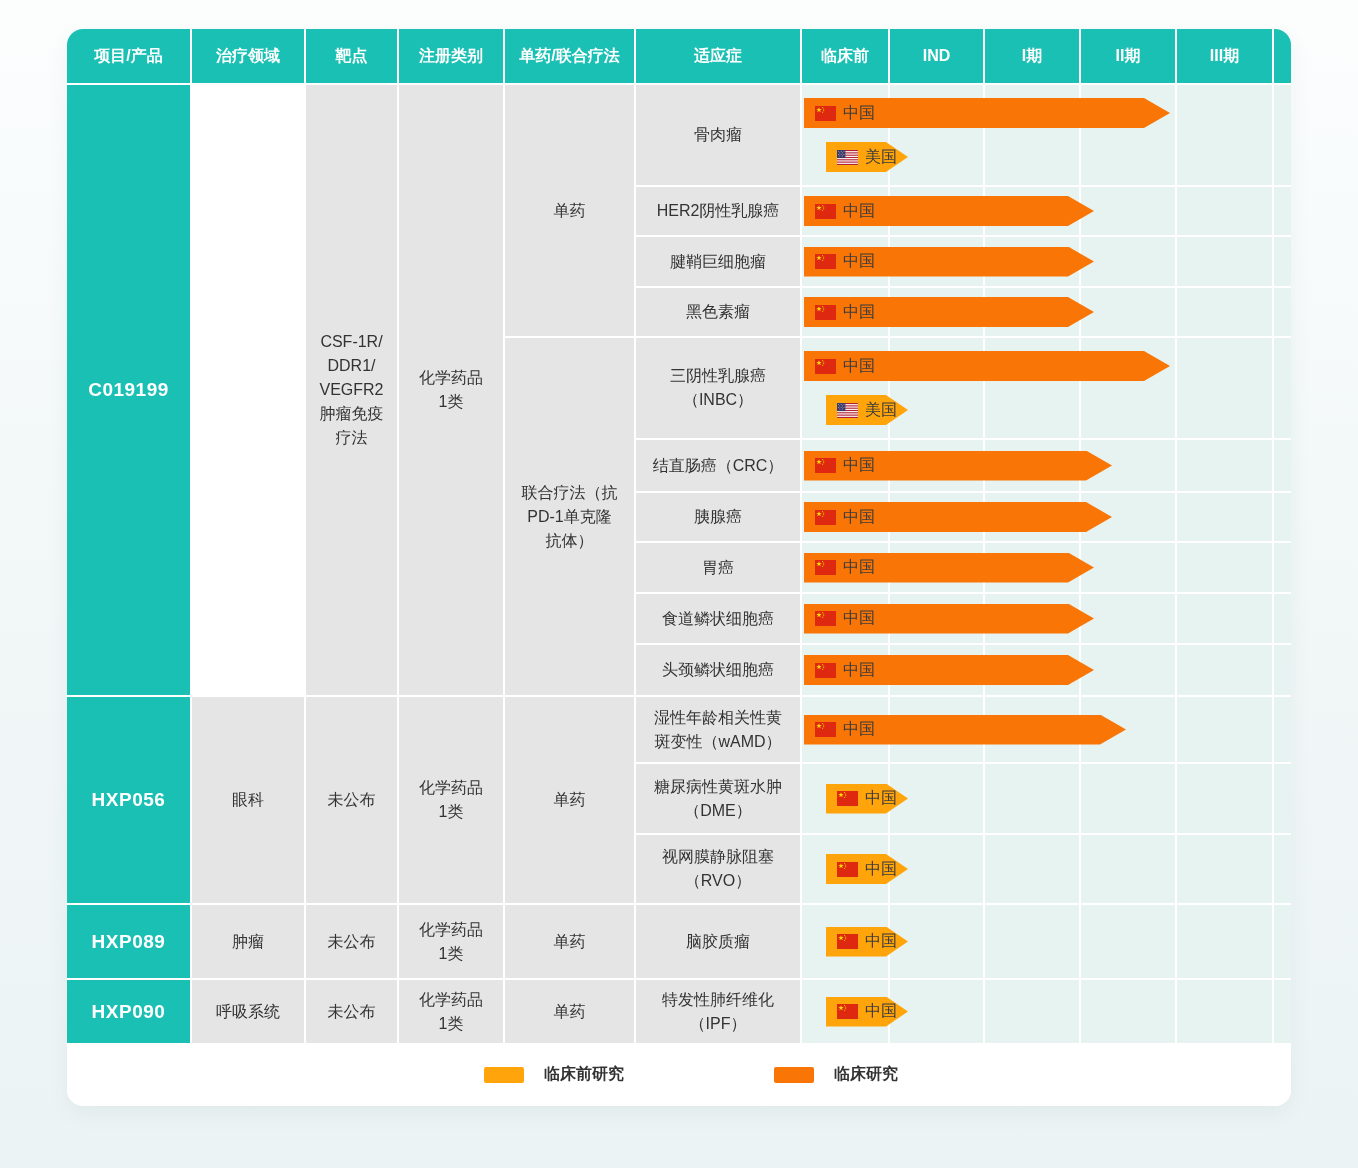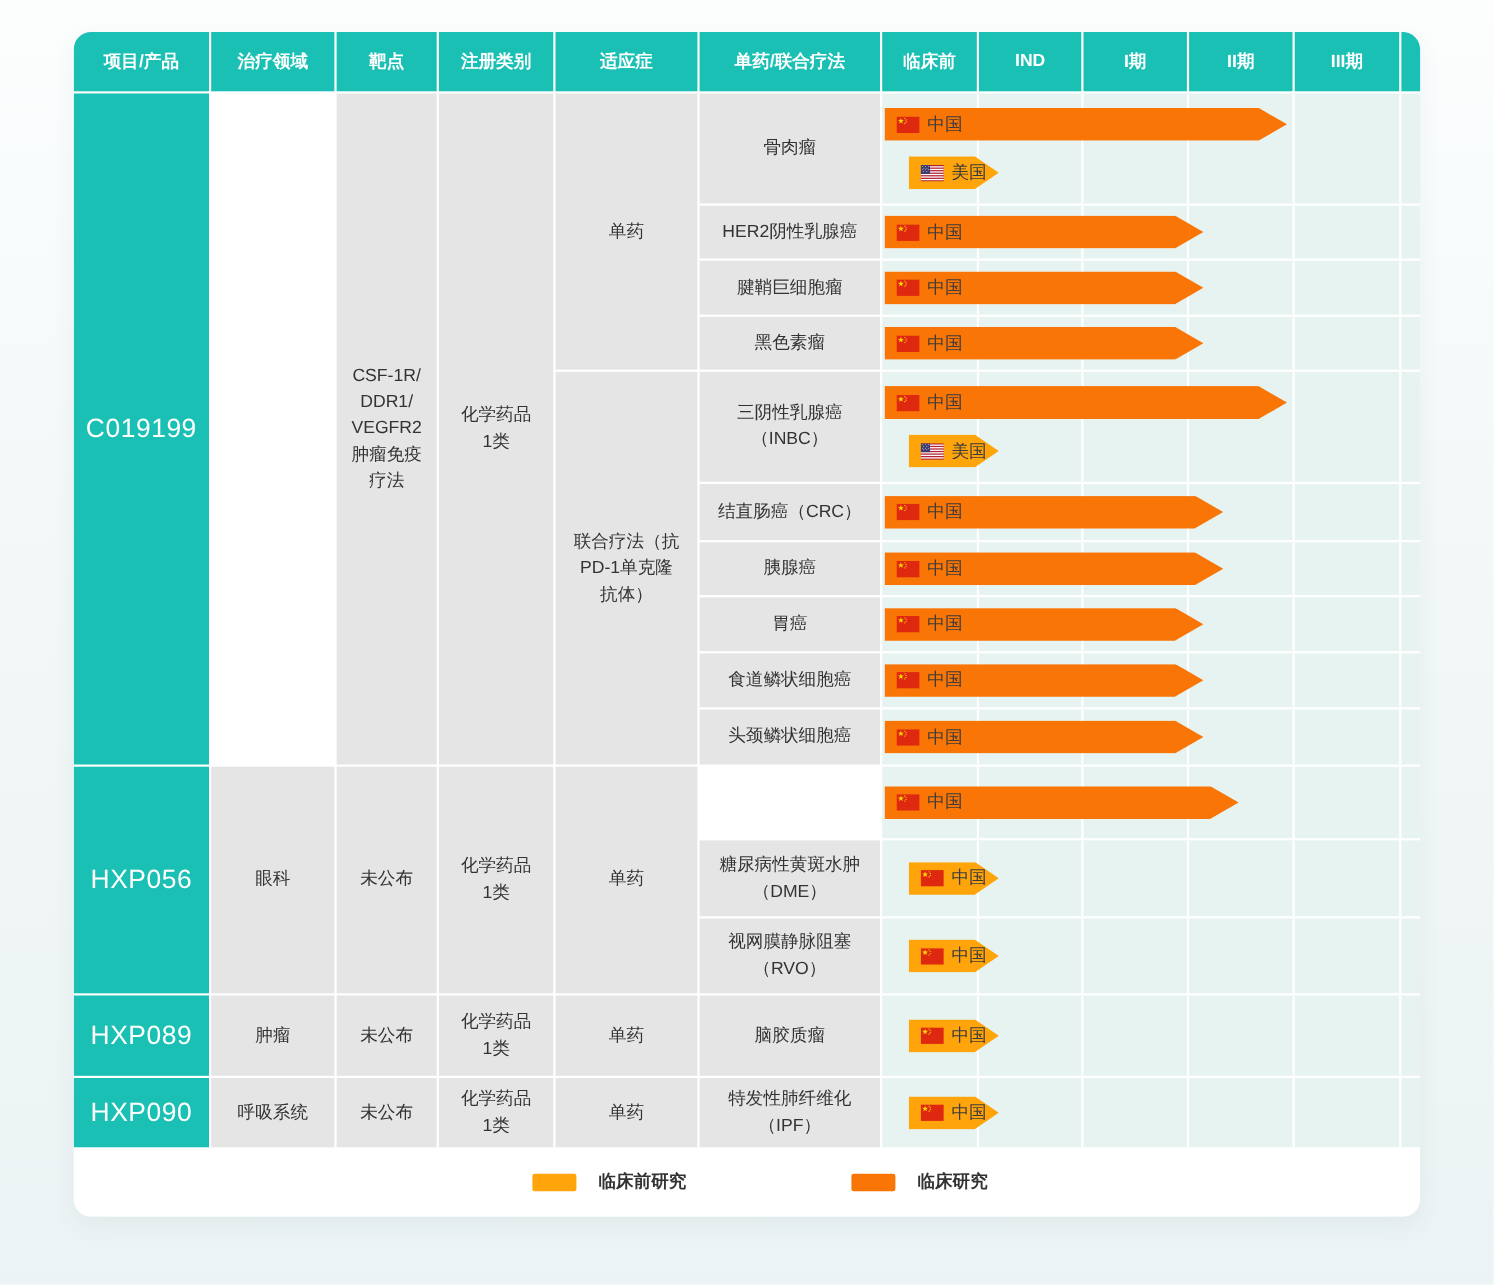--- a/index.html
+++ b/index.html
@@ -4,21 +4,21 @@
 <style>
   html,body{margin:0;padding:0;}
   body{font-family:"Liberation Sans","DejaVu Sans",sans-serif;}
   .page{width:1358px;height:1168px;background:linear-gradient(180deg,#fcfefe 0%,#f3f8f8 40%,#ecf3f4 100%);box-sizing:border-box;padding-top:29px;}
   .card{width:1224px;margin:0 auto;background:#ffffff;border-radius:16px;overflow:hidden;box-shadow:0 8px 22px rgba(30,80,80,0.06);}
   .grid{display:grid;
     grid-template-columns:123px 112px 91px 104px 129px 164px 86px 93px 94px 94px 95px 109px;
     grid-template-rows:54px 100px 48px 49px 48px 100px 51px 48px 49px 49px 50px 65px 69px 68px 73px 63px;
     gap:2px;background:#ffffff;}
   .hc{background:#1bc0b4;color:#ffffff;font-weight:700;font-size:16px;display:flex;align-items:center;justify-content:center;}
-  .pc{background:#1bc0b4;color:#ffffff;font-weight:400;font-size:24px;display:flex;align-items:center;justify-content:center;letter-spacing:.5px;}
+  .pc{background:#1bc0b4;color:#ffffff;font-weight:700;font-size:19px;display:flex;align-items:center;justify-content:center;letter-spacing:.5px;}
   .bc{background:#e5e5e5;color:#333333;font-weight:400;font-size:16px;display:flex;align-items:center;justify-content:center;text-align:center;white-space:pre-line;line-height:1.5;}
   .tl{background:#e7f3f1;position:relative;display:flex;flex-direction:column;justify-content:center;gap:14px;overflow:hidden;}
   .vline{position:absolute;top:0;bottom:0;width:2px;background:#ffffff;z-index:1;}
   .v1{left:86px}.v2{left:181px}.v3{left:277px}.v4{left:373px}.v5{left:470px}
   .bar{position:relative;z-index:2;height:30px;margin-left:2px;display:flex;align-items:center;padding-left:11px;box-sizing:border-box;color:#3b3b3b;font-size:16px;font-weight:500;
        clip-path:polygon(0 0,calc(100% - 26px) 0,100% 50%,calc(100% - 26px) 100%,0 100%);}
   .bar.s{clip-path:polygon(0 0,calc(100% - 22px) 0,100% 50%,calc(100% - 22px) 100%,0 100%);}
   .clinical{background:#f87506;}
   .preclinical{background:#ffa40b;margin-left:24px;}
   .flag{display:block;flex:none;margin-right:7px;}
@@ -30,22 +30,22 @@
 <body>
 
 <div class="page">
   <div class="card">
     <div class="grid">
 
       <div class="hc">项目/产品</div>
       <div class="hc">治疗领域</div>
       <div class="hc">靶点</div>
       <div class="hc">注册类别</div>
+      <div class="hc">单药/联合疗法</div>
       <div class="hc">适应症</div>
-      <div class="hc">单药/联合疗法</div>
       <div class="hc">临床前</div>
       <div class="hc">IND</div>
       <div class="hc">I期</div>
       <div class="hc">II期</div>
       <div class="hc">III期</div>
       <div class="hc">NDA</div>
 
       <div class="pc" style="grid-area:2/1/12/2">C019199</div>
       <div class="bc" style="grid-area:2/3/12/4">CSF-1R/
 DDR1/
@@ -314,20 +314,22 @@
         </div>
       </div>
 
       <div class="pc" style="grid-area:12/1/15/2">HXP056</div>
       <div class="bc" style="grid-area:12/2/15/3">眼科</div>
       <div class="bc" style="grid-area:12/3/15/4">未公布</div>
       <div class="bc" style="grid-area:12/4/15/5">化学药品
 1类</div>
       <div class="bc" style="grid-area:12/5/15/6">单药</div>
 
+      <div class="bc" style="grid-area:12/6/13/7">湿性年龄相关性黄
+斑变性（wAMD）</div>
       <div class="tl" style="grid-area:12/7/13/13">
         <span class="vline v1"></span>
           <span class="vline v2"></span>
           <span class="vline v3"></span>
           <span class="vline v4"></span>
           <span class="vline v5"></span>
         <div class="bar clinical" style="width:322px">
           <svg class="flag" width="21" height="15" viewBox="0 0 21 15">
               <rect width="21" height="15" fill="#de2910"></rect>
               <polygon points="4,1.2 4.66,3.1 6.66,3.1 5.05,4.3 5.66,6.2 4,5.05 2.34,6.2 2.95,4.3 1.34,3.1 3.34,3.1" fill="#ffde00"></polygon>

